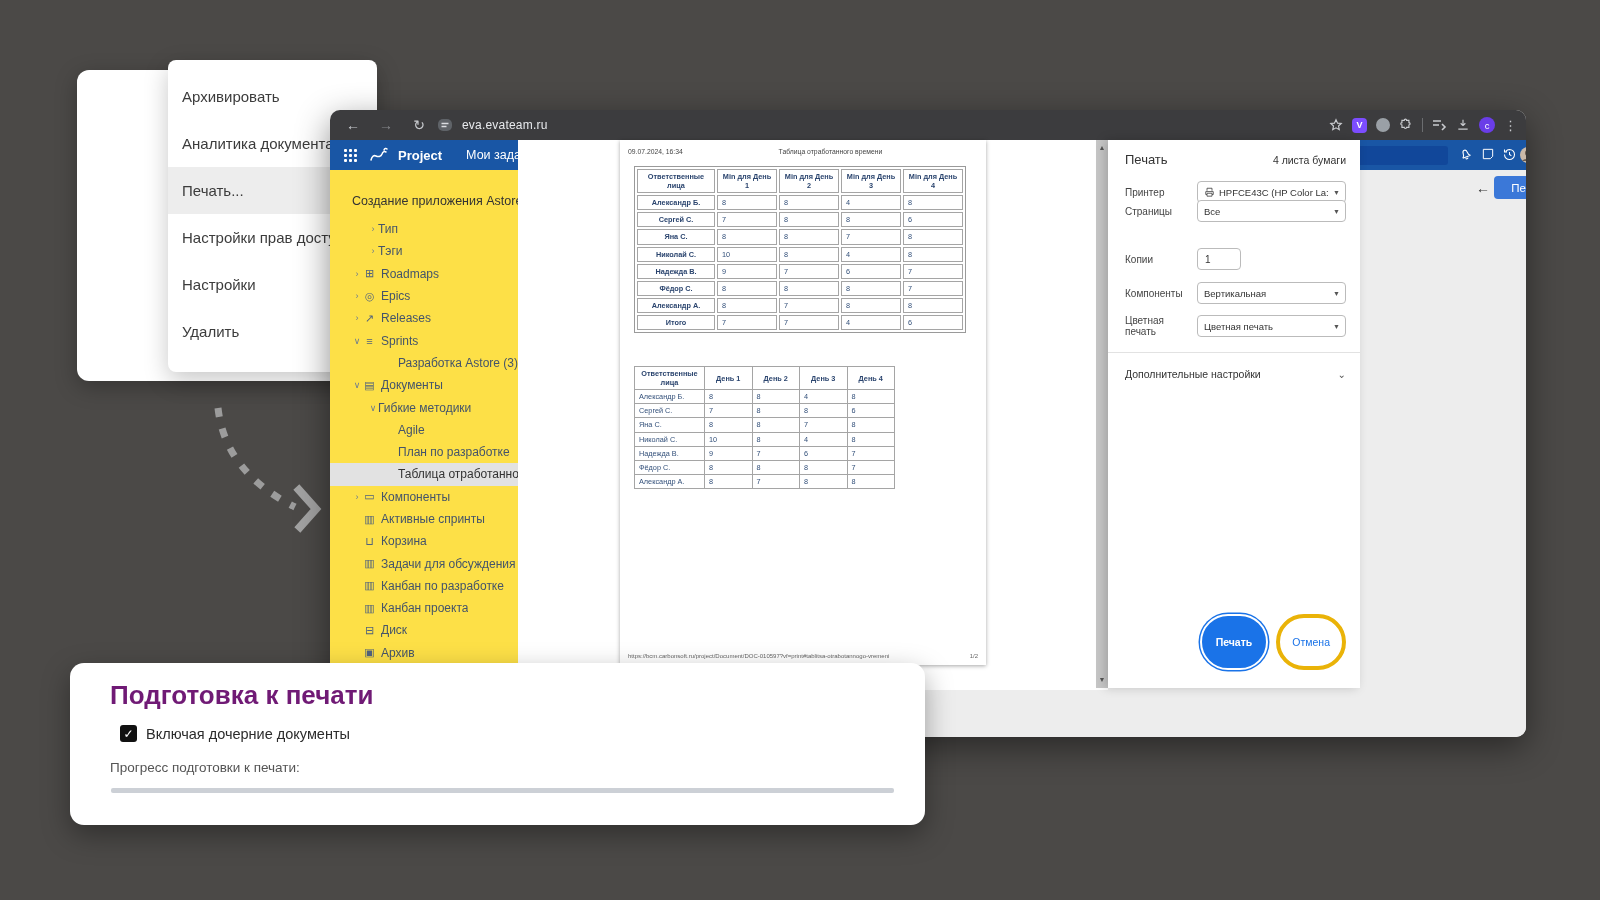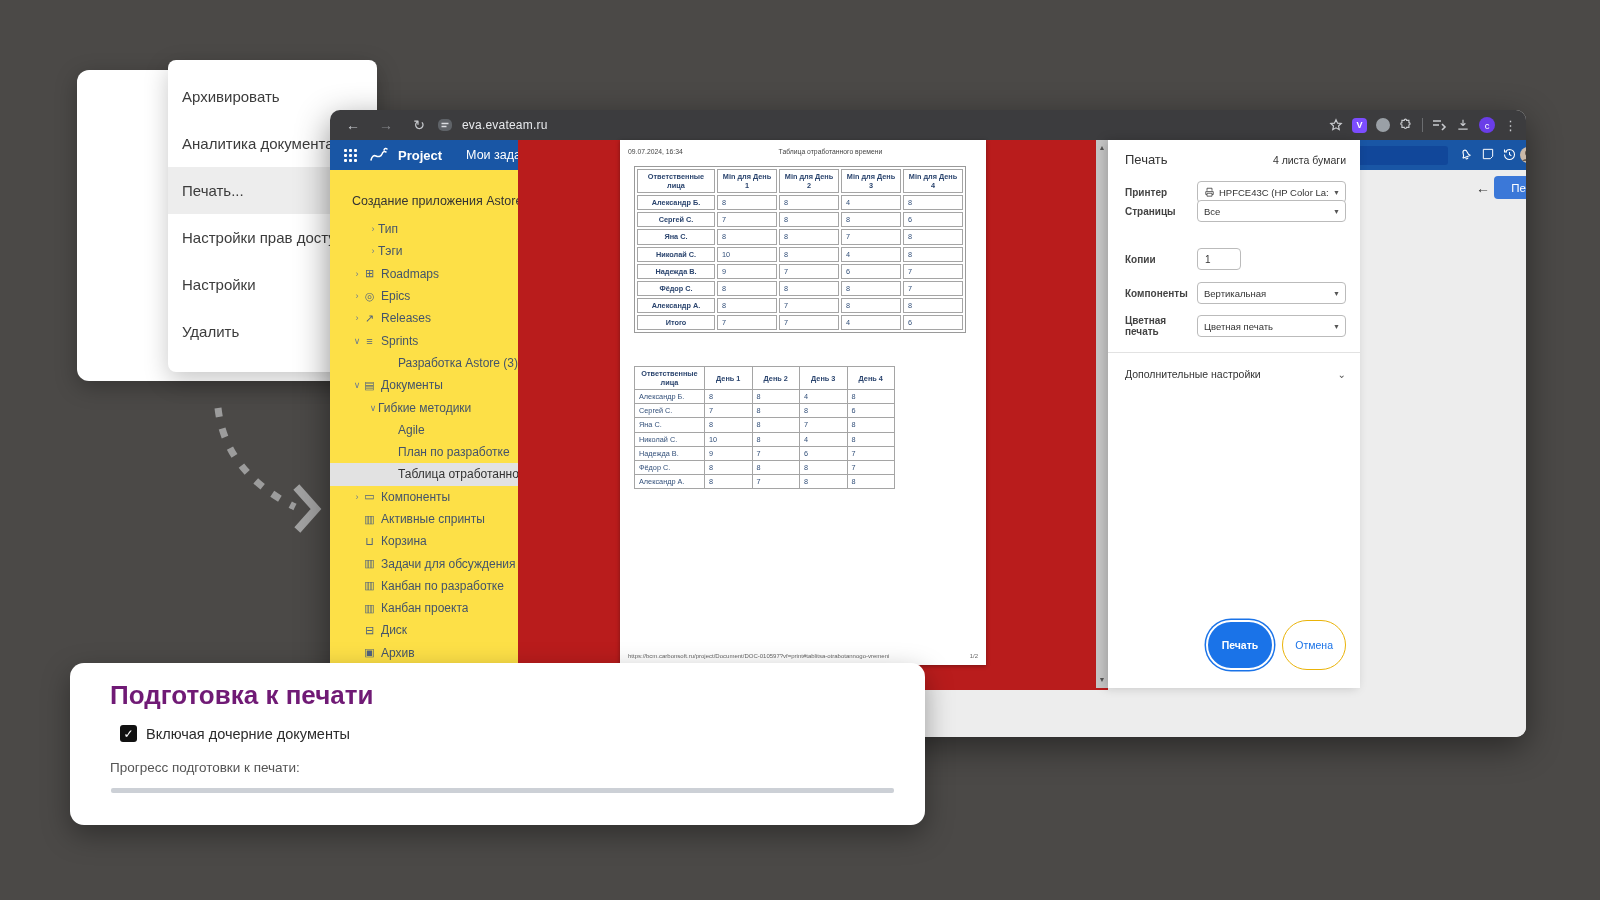--- a/index.html
+++ b/index.html
@@ -47,21 +47,21 @@
   .sb-title{font-size:12.5px;color:#333;margin:24px 0 10px 22px;}
   .sb-item{height:22.3px;display:flex;align-items:center;font-size:12px;color:#44546a;position:relative;}
   .sb-item .chev{width:10px;font-size:9px;color:#6b7a90;text-align:center;flex:0 0 10px;}
   .sb-item .ico{width:15px;font-size:11px;color:#51627c;text-align:center;flex:0 0 15px;margin-right:4px;}
   .sb-item .lbl{white-space:nowrap;overflow:hidden;}
   .sb-item.sel{background:#e2e2e2;color:#333;}
   .ind1{padding-left:22px;} .ind2{padding-left:38px;} .ind3{padding-left:58px;}
 
   
   .overlay{position:absolute;left:188px;top:30px;width:842px;height:550px;}
-  .preview-area{position:absolute;left:0;top:0;width:590px;height:550px;background:#b91c1c;}
+  .preview-area{position:absolute;left:0;top:0;width:590px;height:550px;background:#ffffff;}
   .pv-scroll{position:absolute;left:578px;top:0;width:12px;height:548px;background:#c6c6c6;}
   .pv-scroll .arr{position:absolute;left:0;width:12px;height:12px;font-size:7px;color:#555;text-align:center;line-height:12px;}
   .sheet{position:absolute;left:102px;top:0;width:366px;height:525px;background:#fff;box-shadow:0 1px 4px rgba(0,0,0,.35);}
   .sheet-head{position:absolute;top:8px;left:8px;right:8px;display:flex;font-size:6.8px;color:#444;}
   .sheet-head .date{flex:0 0 auto;}
   .sheet-head .ttl{flex:1;text-align:center;}
   .sheet-foot{position:absolute;bottom:6px;left:8px;right:8px;display:flex;font-size:6px;color:#666;}
   .sheet-foot .u{flex:1;overflow:hidden;white-space:nowrap;}
   table.pt{border-collapse:separate;border-spacing:2px;background:#fff;border:1px solid #9a9a9a;position:absolute;}
   table.pt td,table.pt th{border:1px solid #a5a5a5;font-size:7.3px;color:#33507a;padding:2px 4px;line-height:1.25;}
@@ -74,31 +74,31 @@
   #table2 th + th{border-left:none;}
   #table2 td{text-align:left;}
   #table2 td.name{text-align:left;color:#33507a;}
 
   
   .pdlg{position:absolute;left:590px;top:0;width:252px;height:548px;background:#fff;box-shadow:-3px 0 10px rgba(0,0,0,.18);}
   .pdlg-head{position:absolute;left:17px;right:14px;top:12px;display:flex;align-items:baseline;}
   .pdlg-title{font-size:13px;color:#333;flex:1;}
   .pdlg-sheets{font-size:10.5px;color:#333;}
   .fld{position:absolute;left:17px;right:14px;height:24px;display:flex;align-items:center;}
-  .fld .flabel{flex:0 0 72px;font-size:10px;color:#444;font-weight:bold;}
+  .fld .flabel{flex:0 0 72px;font-size:10px;color:#444;}
   .fsel{flex:1;height:22px;border:1px solid #bbb;border-radius:4px;background:#fff;display:flex;align-items:center;padding:0 6px;font-size:9.5px;color:#333;position:relative;}
   .fsel .caret{position:absolute;right:5px;font-size:7px;color:#555;}
   .fsel .ptxt{white-space:nowrap;overflow:hidden;margin-right:8px;}
   .finput{width:44px;height:22px;border:1px solid #bbb;border-radius:4px;font-size:10px;color:#333;padding-left:7px;font-family:"Liberation Sans",sans-serif;}
   .pdlg-div{position:absolute;left:0;right:0;top:212px;height:1px;background:#e2e2e2;}
   .pdlg-more{position:absolute;left:17px;right:14px;top:228px;display:flex;align-items:center;font-size:10.5px;color:#333;}
   .pdlg-more .caret{margin-left:auto;font-size:10px;color:#555;}
   .pdlg-btns{position:absolute;right:14px;bottom:18px;display:flex;gap:8px;}
   .btn-print{background:#1a73e8;color:#fff;font-size:10.5px;font-weight:bold;border:2px solid #fff;box-shadow:0 0 0 1.5px #1a73e8;border-radius:999px;padding:5px 14px;}
-  .btn-cancel{background:#fff;color:#1a73e8;font-size:10.5px;border:1px solid #eab308;border-radius:999px;padding:18px 12px;}
+  .btn-cancel{background:#fff;color:#1a73e8;font-size:10.5px;border:4px solid #eab308;border-radius:999px;padding:18px 12px;}
 
   
   .modal{position:absolute;left:70px;top:663px;width:855px;height:162px;background:#fff;border-radius:14px;box-shadow:0 10px 28px rgba(0,0,0,.35);z-index:6;}
   .modal-title{position:absolute;left:40px;top:17px;font-size:26px;font-weight:bold;color:#701a75;}
   .modal-check-row{position:absolute;left:50px;top:62px;display:flex;align-items:center;gap:9px;}
   .cbx{width:17px;height:17px;background:#111;border-radius:3px;color:#fff;font-size:12px;display:flex;align-items:center;justify-content:center;}
   .modal-check-label{font-size:14.5px;color:#2b2b2b;}
   .modal-progress-label{position:absolute;left:40px;top:97px;font-size:13.5px;color:#555;}
   .modal-progress{position:absolute;left:41px;top:125px;width:783px;height:5px;background:#ccd0d6;border-radius:2px;}
 

